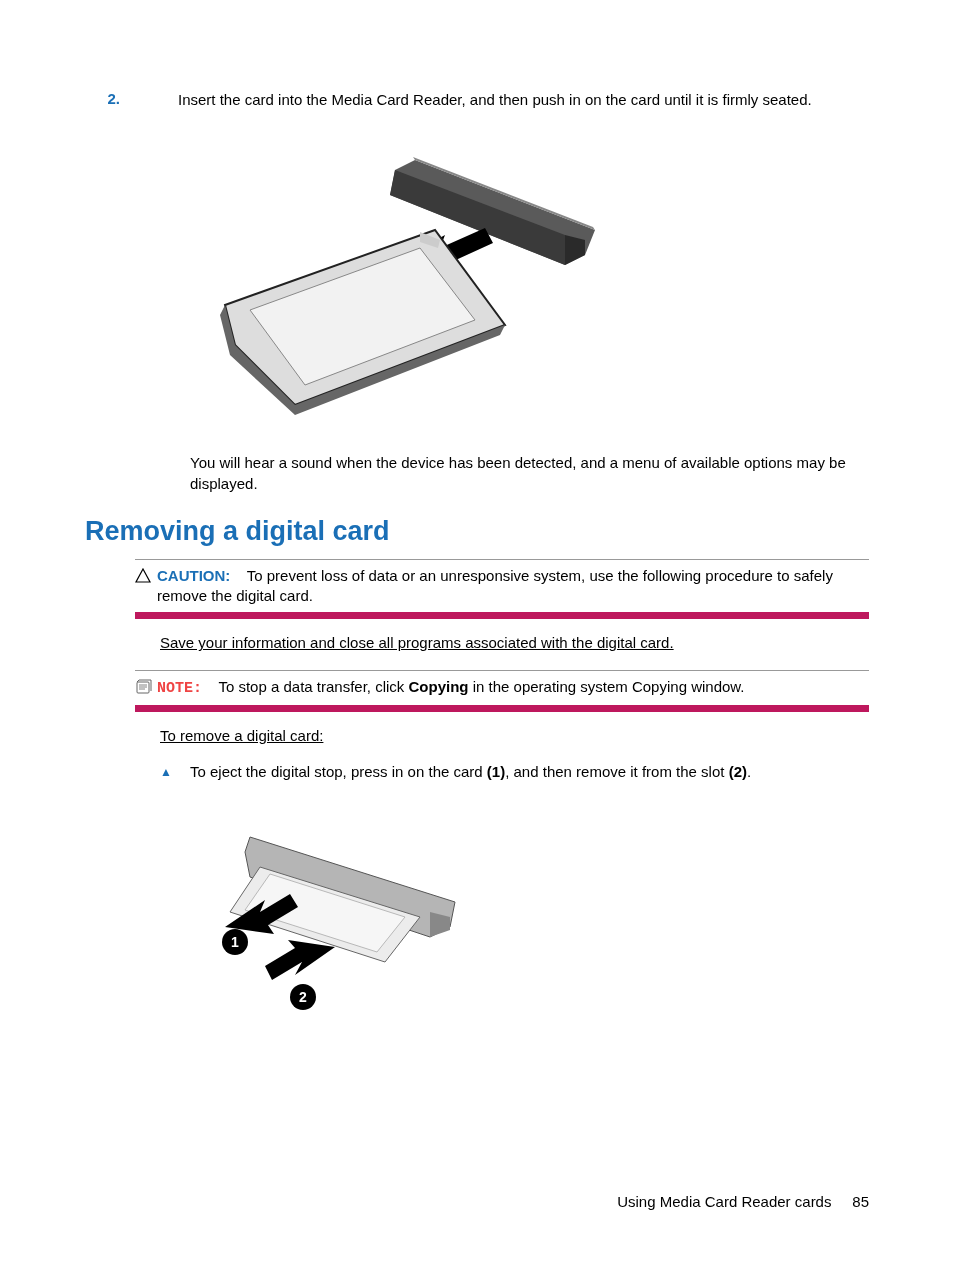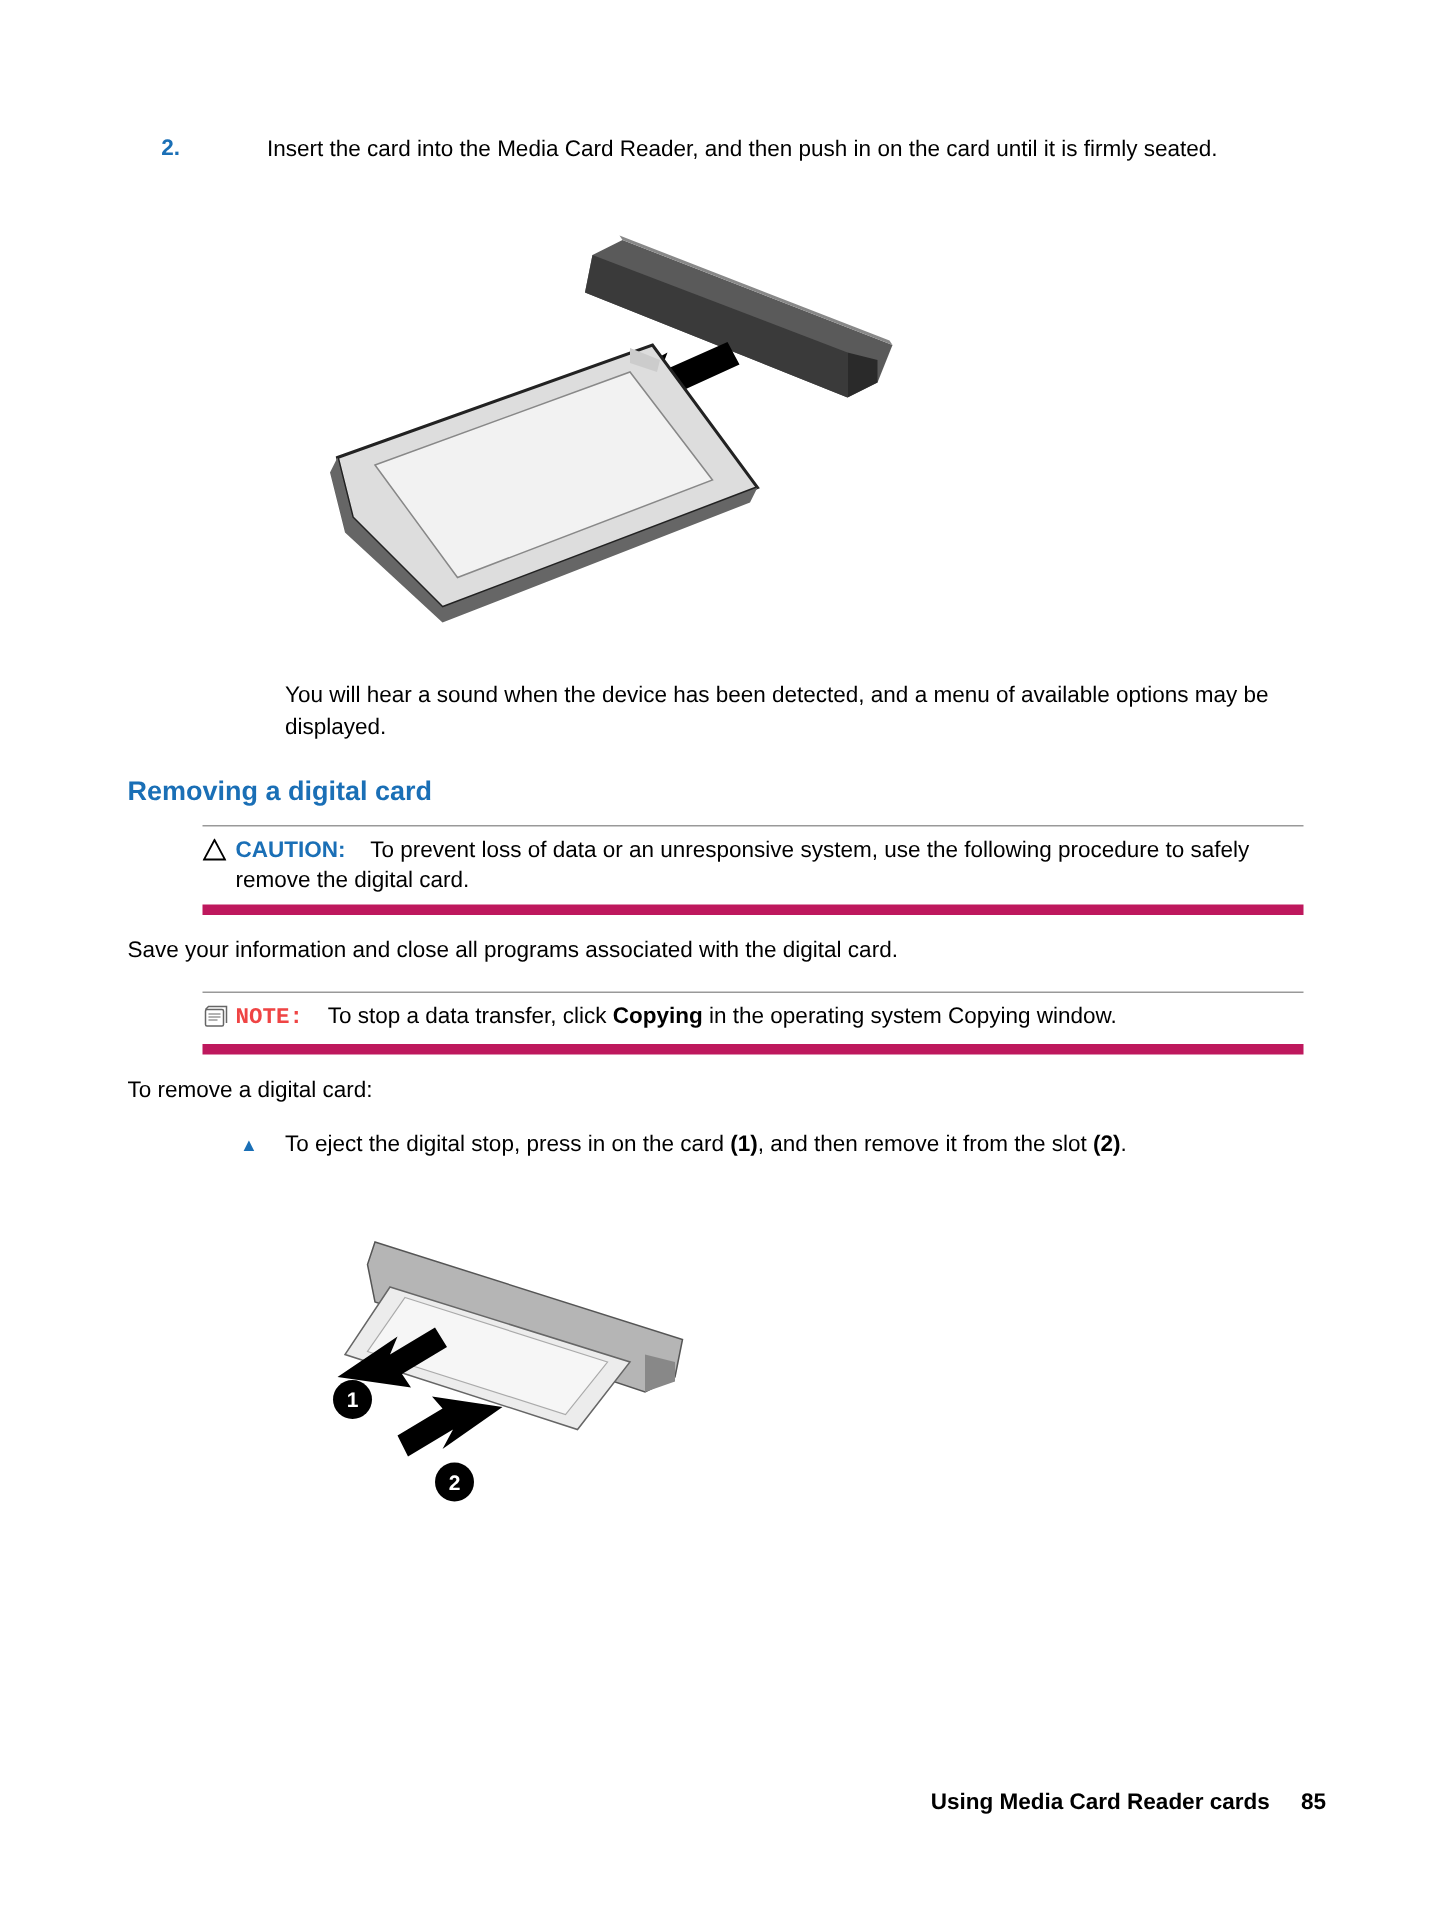--- a/index.html
+++ b/index.html
@@ -35,21 +35,21 @@
   }
   .img-block {
     margin: 30px 0 30px 110px;
   }
   .indent-text {
     margin-left: 105px;
     line-height: 1.35;
   }
   h2.section-heading {
     color: #1a6fb6;
-    font-size: 18px;
+    font-size: 27px;
     font-weight: bold;
     margin: 22px 0 12px 0;
   }
   .callout {
     border-top: 1px solid #999;
     border-bottom: 7px solid #be185d;
     padding: 6px 0 6px 0;
     margin: 0 0 14px 50px;
     display: flex;
     align-items: flex-start;
@@ -65,42 +65,43 @@
   }
   .callout-label {
     font-weight: bold;
     color: #1a6fb6;
   }
   .callout-label.gray {
     color: #ef4444;
     font-family: Liberation Mono, monospace;
   }
   .plain-indent {
+    margin-left: 75px;
     line-height: 1.35;
     margin-bottom: 16px;
+    text-decoration: underline;
   }
   .bullet-row {
     display: flex;
     margin-left: 75px;
     margin-bottom: 18px;
     line-height: 1.35;
   }
   .bullet-icon {
     width: 30px;
     flex-shrink: 0;
     color: #1a6fb6;
     font-size: 12px;
     padding-top: 2px;
   }
   .footer {
     position: absolute;
     bottom: 60px;
-    right: 70px;
+    right: 85px;
     font-size: 15px;
-    font-weight: bold;
   }
   .bold { font-weight: bold; }
 </style>
 </head>
 <body>
 
 <div class="page">
 
   <div class="step-row">
     <div class="step-num">2.</div>

